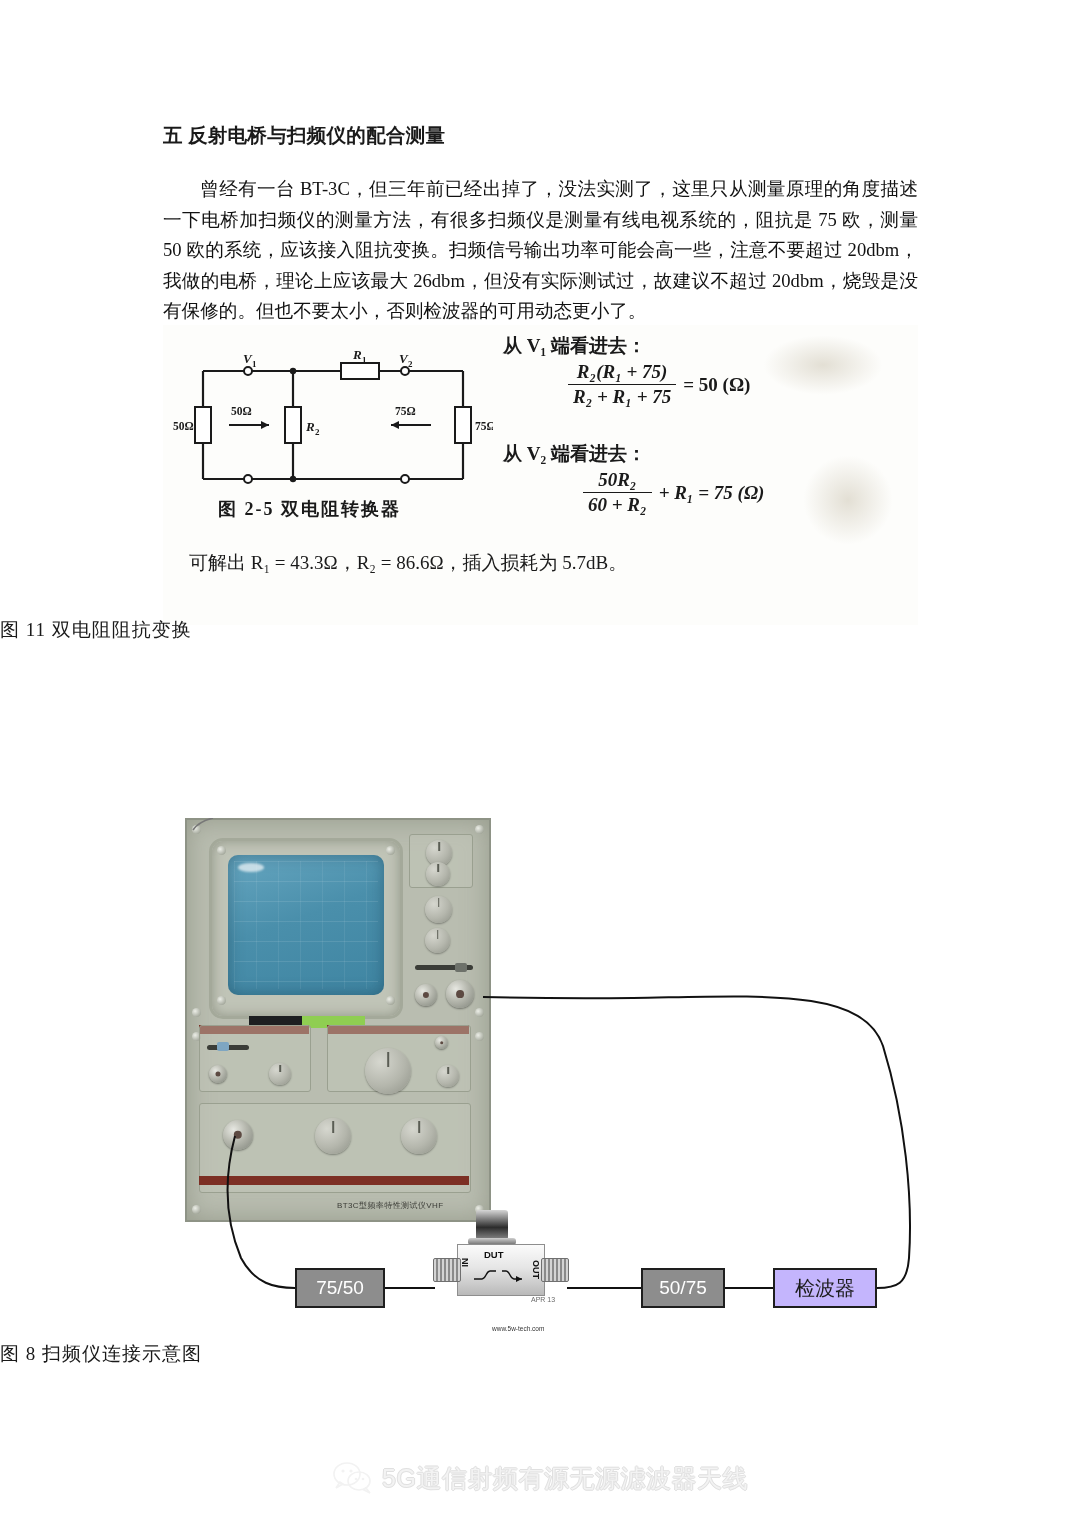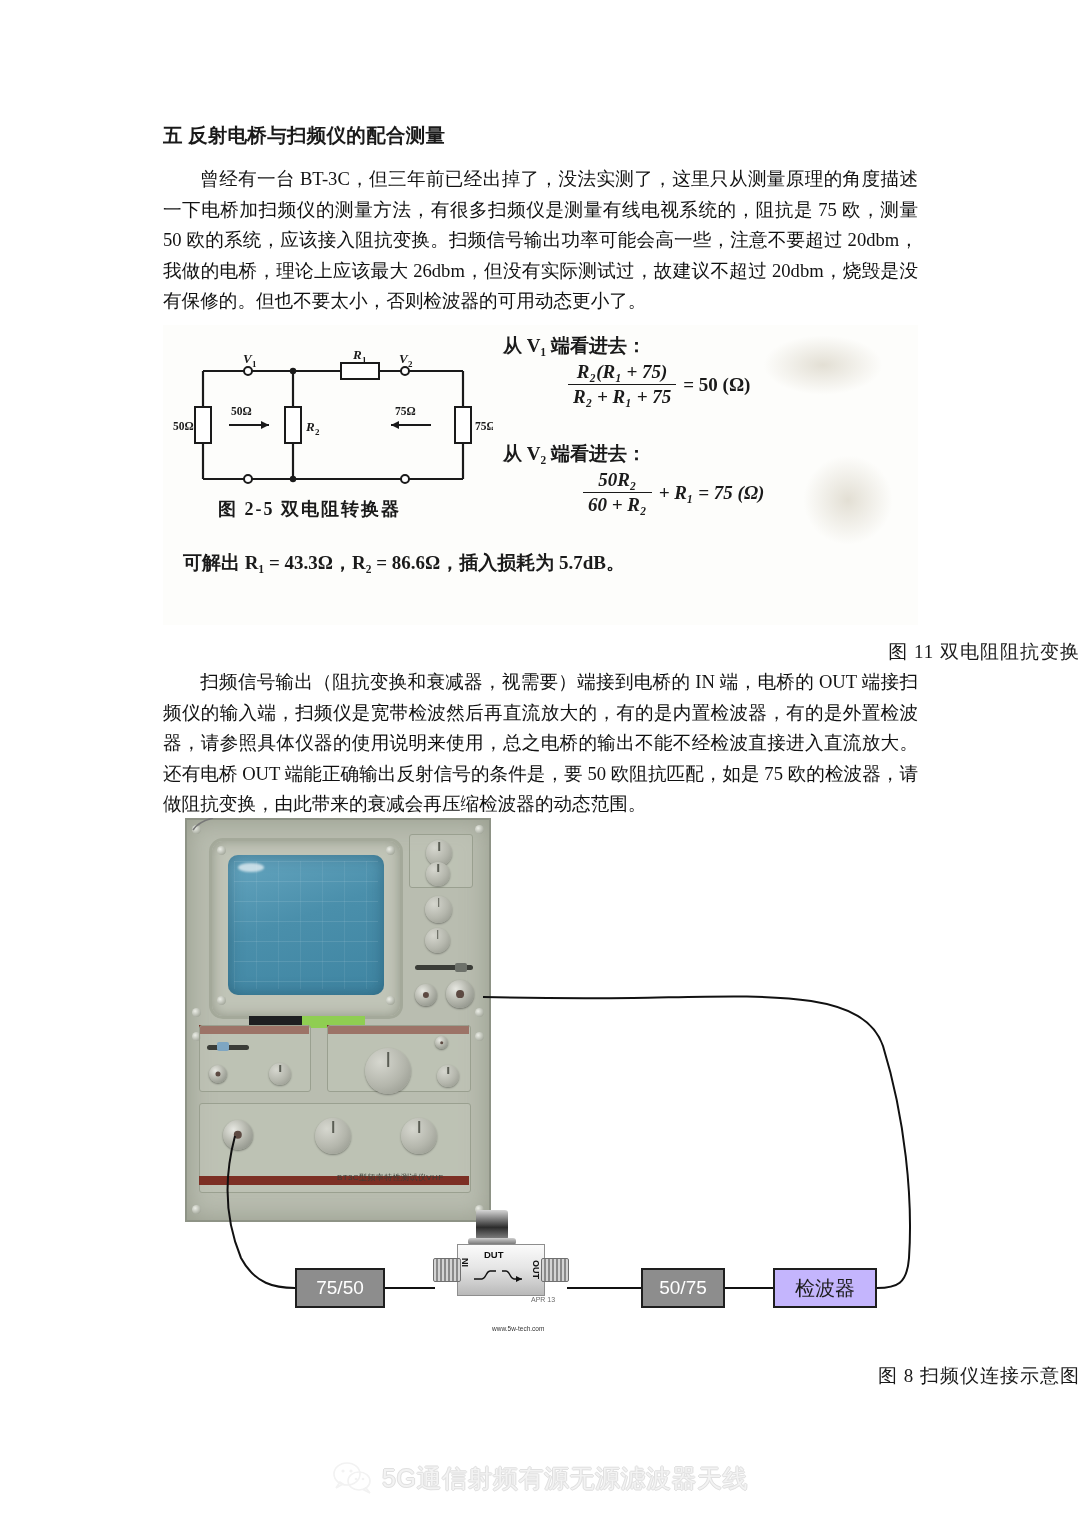--- a/index.html
+++ b/index.html
@@ -34,21 +34,21 @@
   }
   .body-para {
     position: absolute;
     font-size: 18.6px;
     line-height: 30.5px;
     text-align: justify;
     text-justify: inter-ideograph;
     text-indent: 2em;
     color: #111;
   }
-  #para-1 { left: 163px; top: 164px; width: 755px; }
+  #para-1 { left: 163px; top: 174px; width: 755px; }
   #para-2 { left: 163px; top: 667px; width: 755px; }
 
   
   #fig11 {
     position: absolute;
     left: 163px;
     top: 325px;
     width: 755px;
     height: 300px;
     background: #fdfdfb;
@@ -103,35 +103,34 @@
     align-items: center;
     margin-right: 4px;
   }
   .frac .num { padding: 0 5px 1px 5px; white-space: nowrap; }
   .frac .den { padding: 1px 5px 0 5px; border-top: 1.6px solid #1a1a1a; white-space: nowrap; }
   .eqrest { white-space: nowrap; padding-left: 3px; }
   .upr { font-style: normal; }
 
   .solve-line {
     position: absolute;
-    left: 20px;
+    left: 26px;
     top: 225px;
     font-size: 19px;
-    font-weight: bold;
+    font-weight: normal;
     white-space: nowrap;
   }
 
   .fig-caption {
     position: absolute;
     width: 1080px;
     left: 0;
-    text-align: right;
+    text-align: left;
     font-size: 19px;
     letter-spacing: 1px;
-    margin-top: 22px;
   }
   #cap11 { top: 617px; }
   #cap12 { top: 1341px; }
 
   
   #fig12 {
     position: absolute;
     left: 163px;
     top: 818px;
     width: 760px;
@@ -212,21 +211,21 @@
     content:""; position:absolute; left:50%; top:50%; width:28%; height:28%;
     background:#5d4a42; border-radius:50%; transform:translate(-50%,-50%);
   }
   .slider-track {
     position:absolute; height:5px; background:#3b3d38; border-radius:3px;
   }
   .slider-knob {
     position:absolute; width:12px; height:9px; background:#6d716a; border-radius:2px;
   }
   .model-text {
-    position:absolute; left:150px; top:352px;
+    position:absolute; left:150px; top:380px;
     font-size:8px; color:#3a3c36; letter-spacing:.4px;
     font-family:"Liberation Sans", sans-serif; white-space:nowrap;
   }
 
   
   .blk {
     position: absolute;
     border: 2px solid #1e1e1e;
     display: flex;
     align-items: center;
@@ -393,21 +392,20 @@
         <span class="den">60 + R₂</span>
       </span>
       <span class="eqrest">+ R₁ = 75 (Ω)</span>
     </div>
 
     <div class="solve-line">可解出 R₁ = 43.3Ω，R₂ = 86.6Ω，插入损耗为 5.7dB。</div>
   </div>
 
   <div class="fig-caption" id="cap11">图 11  双电阻阻抗变换</div>
 
-  <div class="body-para" id="para-2">扫频信号输出（阻抗变换和衰减器，视需要）端接到电桥的 IN 端，电桥的 OUT 端接扫频仪的输入端，扫频仪是宽带检波然后再直流放大的，有的是内置检波器，有的是外置检波器，请参照具体仪器的使用说明来使用，总之电桥的输出不能不经检波直接进入直流放大。还有电桥 OUT 端能正确输出反射信号的条件是，要 50 欧阻抗匹配，如是 75 欧的检波器，请做阻抗变换，由此带来的衰减会再压缩检波器的动态范围。</div>
 
   <div id="fig12">
 
     <div class="instrument">
 
       <div class="inst-screws" style="left:5px;  top:5px;"></div>
       <div class="inst-screws" style="right:5px; top:5px;"></div>
       <div class="inst-screws" style="left:5px;  top:188px;"></div>
       <div class="inst-screws" style="right:5px; top:188px;"></div>
       <div class="inst-screws" style="left:5px;  top:212px;"></div>

